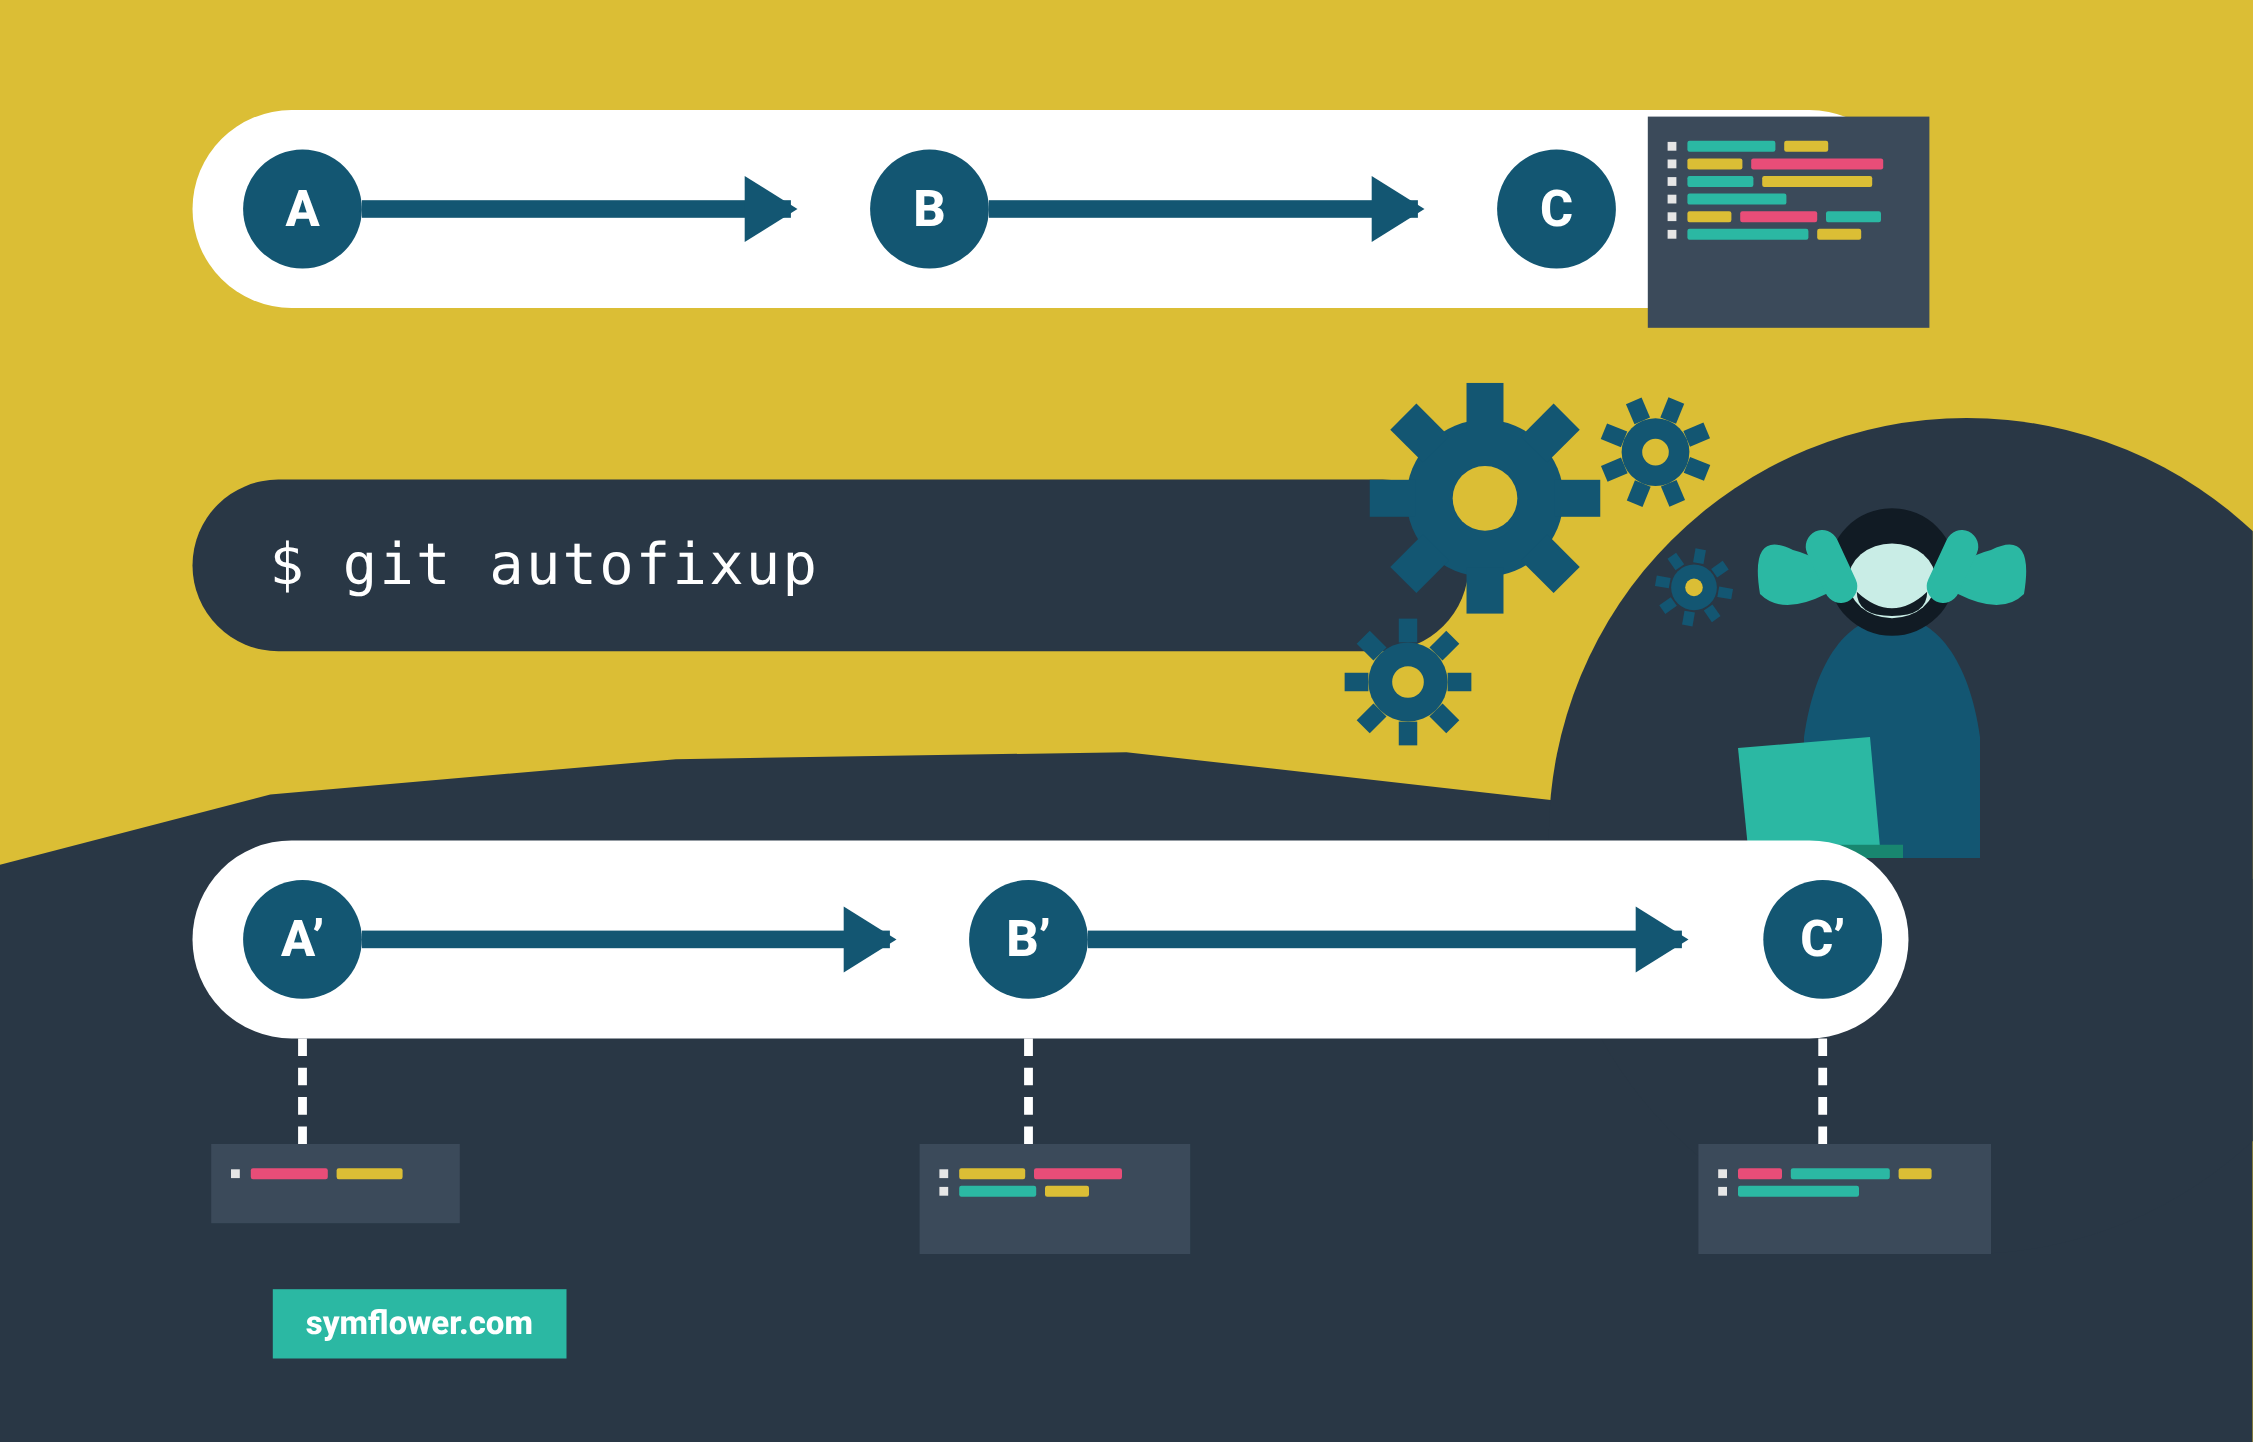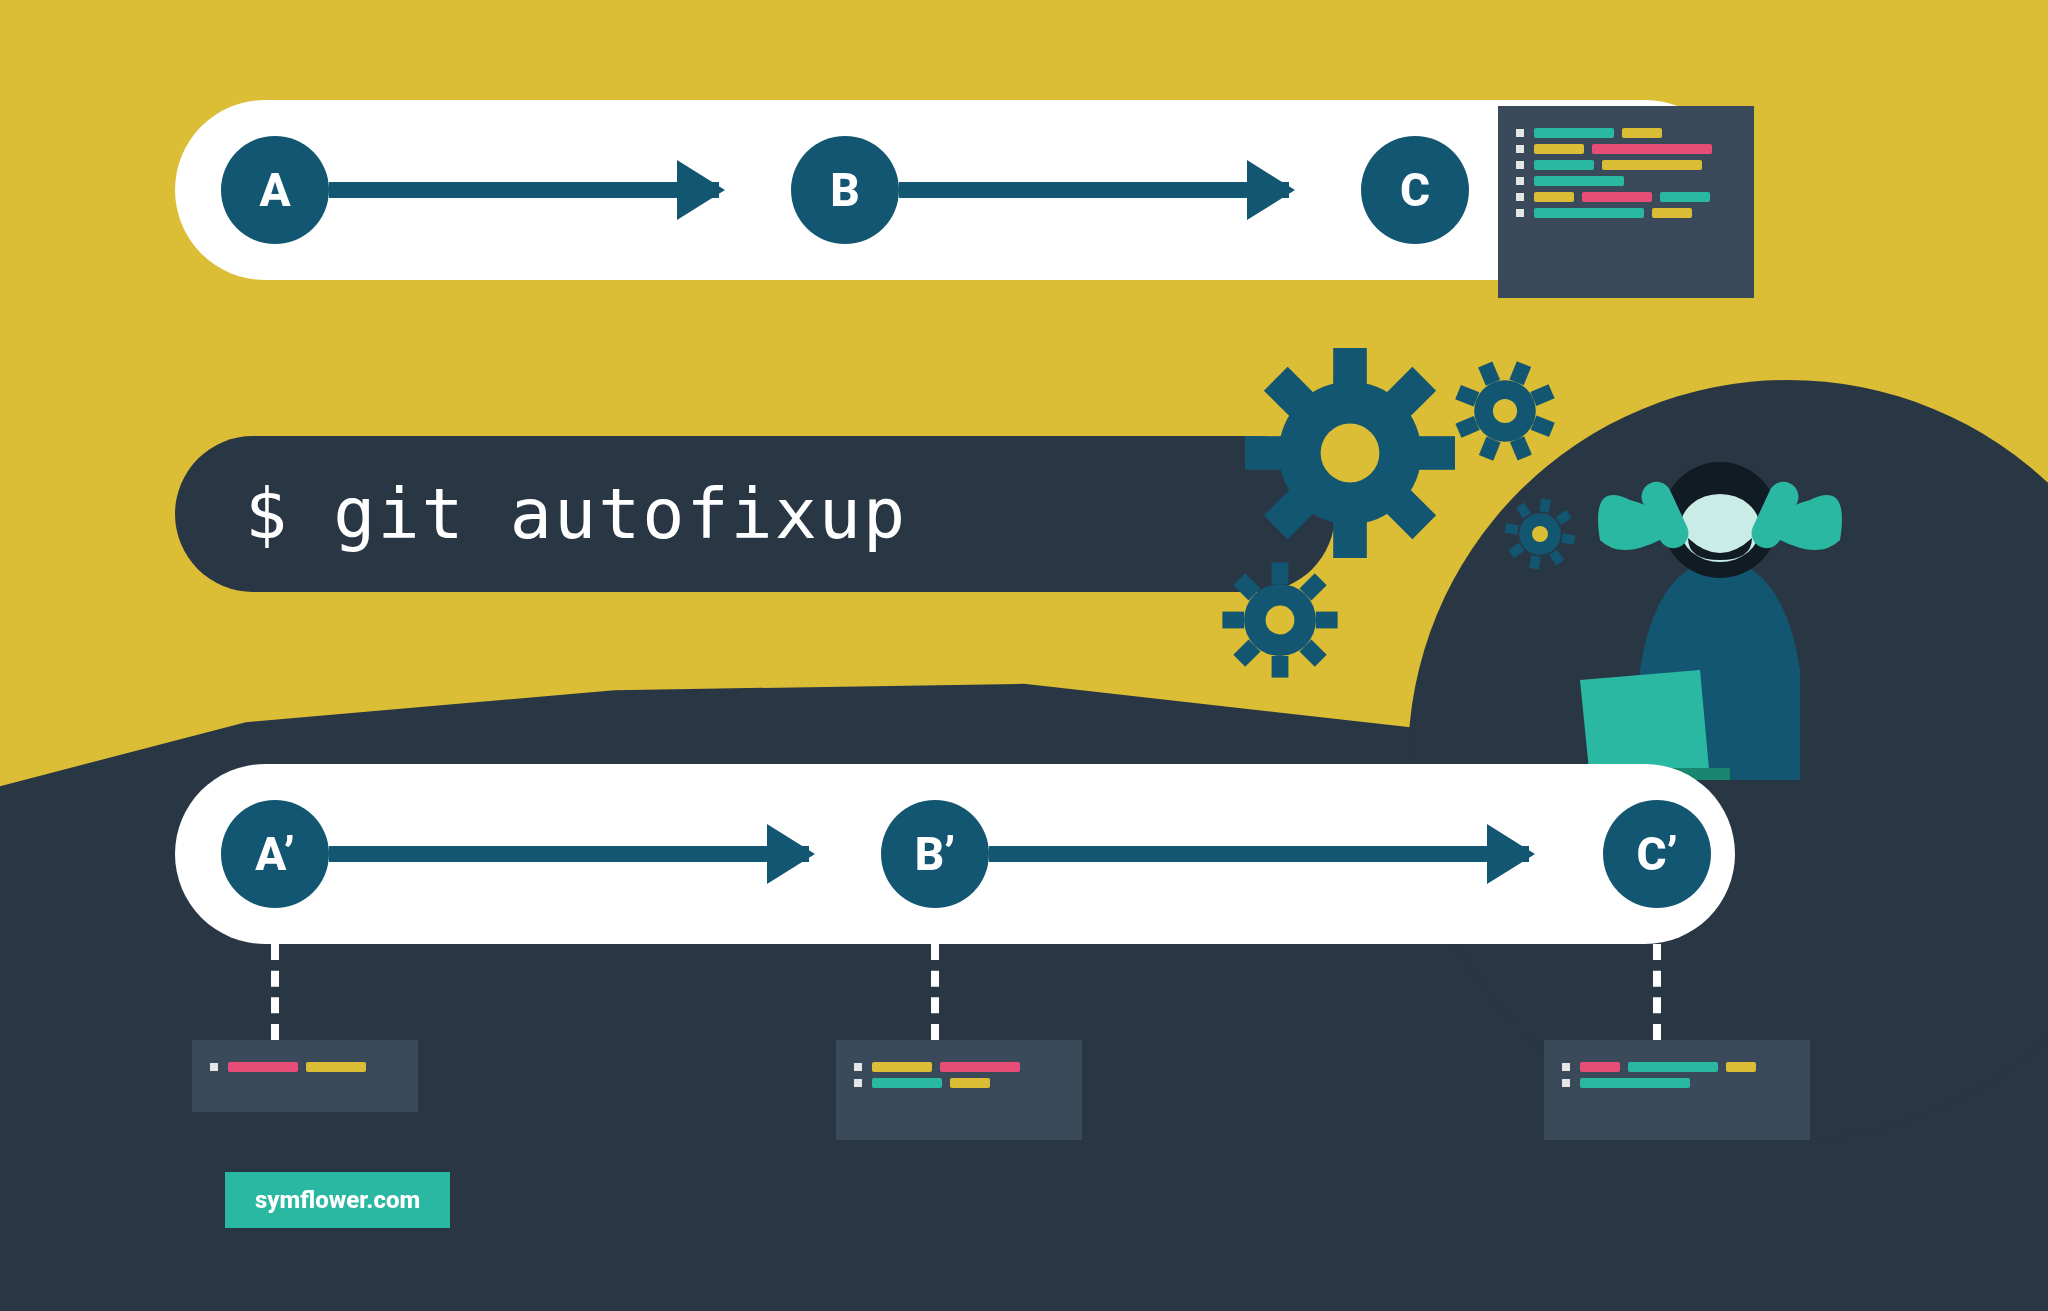--- a/index.html
+++ b/index.html
@@ -31,38 +31,38 @@
   }
   .arrow{position:absolute;height:16px;background:#135672;}
   .arrow::after{
     content:"";position:absolute;right:-6px;top:-22px;
     border-left:48px solid #135672;border-top:30px solid transparent;border-bottom:30px solid transparent;
   }
   .cmd-pill{
     position:absolute;left:175px;top:436px;width:1090px;height:156px;
     background:#293745;border-radius:78px;display:flex;align-items:center;
     color:#fff;font-family:"SF Mono",ui-monospace,Menlo,Consolas,monospace;
-    font-size:70px;padding-left:70px;letter-spacing:2px;
+    font-size:52px;padding-left:70px;letter-spacing:2px;
   }
   .code-win{
     position:absolute;background:#3b4a5a;padding:16px 18px;
   }
   .code-win .ln{display:flex;align-items:center;margin:6px 0;}
   .dot{width:8px;height:8px;background:#e6e6e6;margin-right:10px;flex:none;}
   .bar{height:10px;border-radius:2px;margin-right:8px;}
   .t{background:#2bb8a3;} .p{background:#e84d78;} .y{background:#dbbe35;}
   .dash{
     position:absolute;width:0;border-left:8px dashed #fff;
   }
   .symf{
     position:absolute;left:225px;top:1172px;
   }
   .symf .card{
-    position:absolute;background:#2bb8a3;color:#fff;font-weight:800;font-size:24px;
-    padding:14px 30px;white-space:nowrap;
+    position:absolute;background:#2bb8a3;color:#fff;font-weight:800;font-size:30px;
+    padding:14px 30px;white-space:nowrap;margin-left:23px;
   }
   .gear{position:absolute;}
 </style>
 </head>
 <body>
 
 <div class="dark-wave"></div>
 <div class="dark-bulge"></div>
 
 <div class="pill pill-top">

